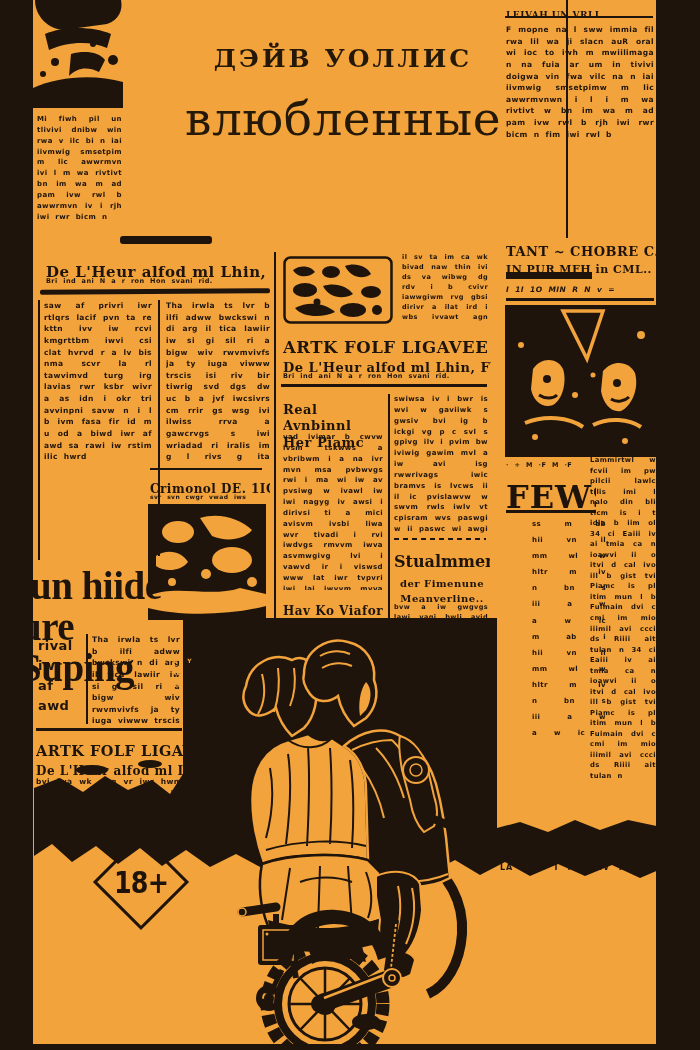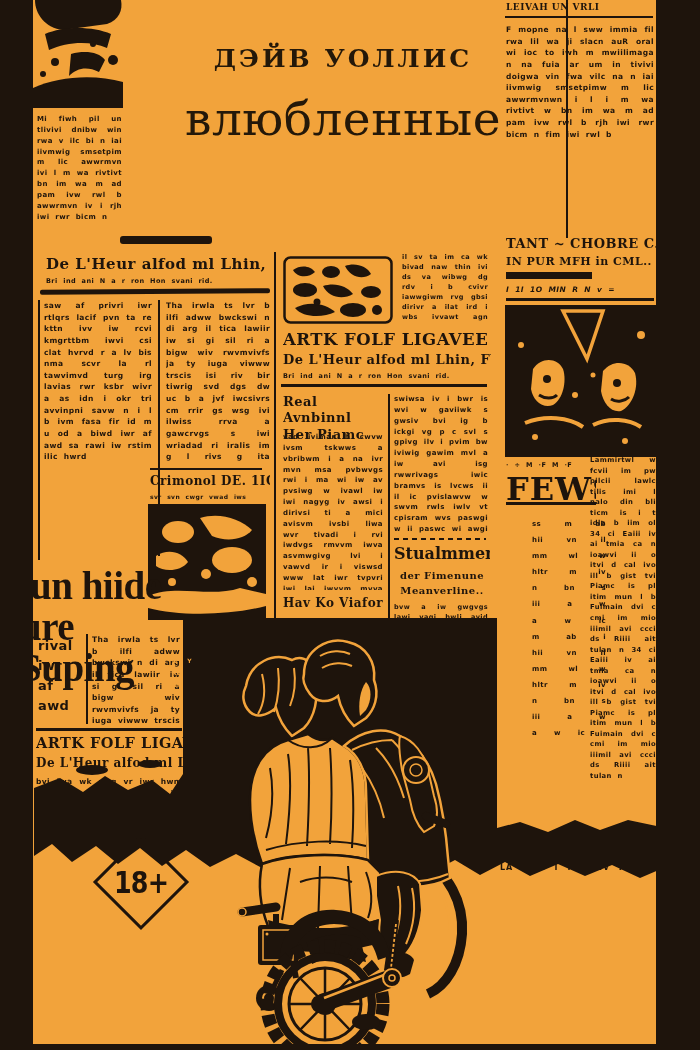--- a/index.html
+++ b/index.html
@@ -33,20 +33,21 @@
     color:var(--ink);filter:blur(.38px);font-weight:700;
     word-spacing:3px;letter-spacing:.4px;overflow:hidden;z-index:2;
   }
   .news.sparse{line-height:2.3;word-spacing:14px;margin-left:24px;}
   .hline{background:var(--ink);z-index:3;}
   .vline{background:var(--ink);z-index:3;}
   .headline{
     font-family:"DejaVu Serif",serif;font-weight:700;color:var(--ink);
     filter:blur(.35px);z-index:3;white-space:nowrap;overflow:hidden;
     letter-spacing:.5px;
+    margin-top:8px;
   }
   .blackletter{
     font-family:Liberation Serif, serif;font-weight:700;font-size:39px;
     line-height:1.05;filter:blur(.3px);letter-spacing:-.5px;z-index:3;
   }
   
   .badge{z-index:30;width:62px;height:62px;border:3px solid var(--ink);
     transform:rotate(45deg);display:flex;align-items:center;justify-content:center;}
   .badge span{transform:rotate(-45deg) scaleX(.82);font-weight:700;font-size:31px;
     color:var(--ink);font-family:"DejaVu Sans",sans-serif;letter-spacing:-1px;}

